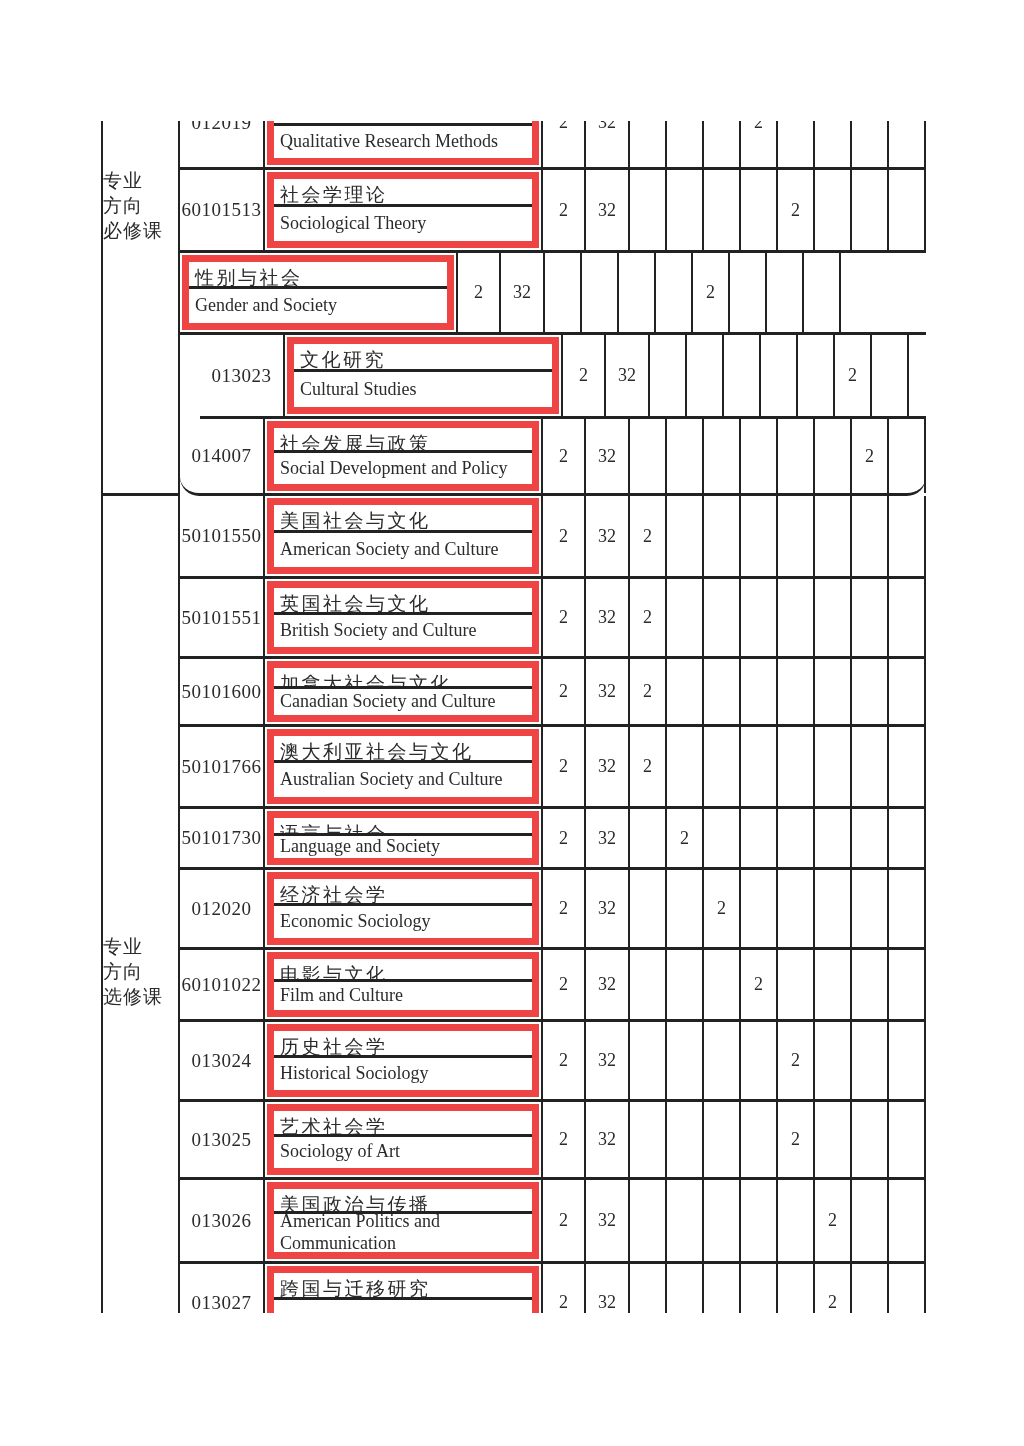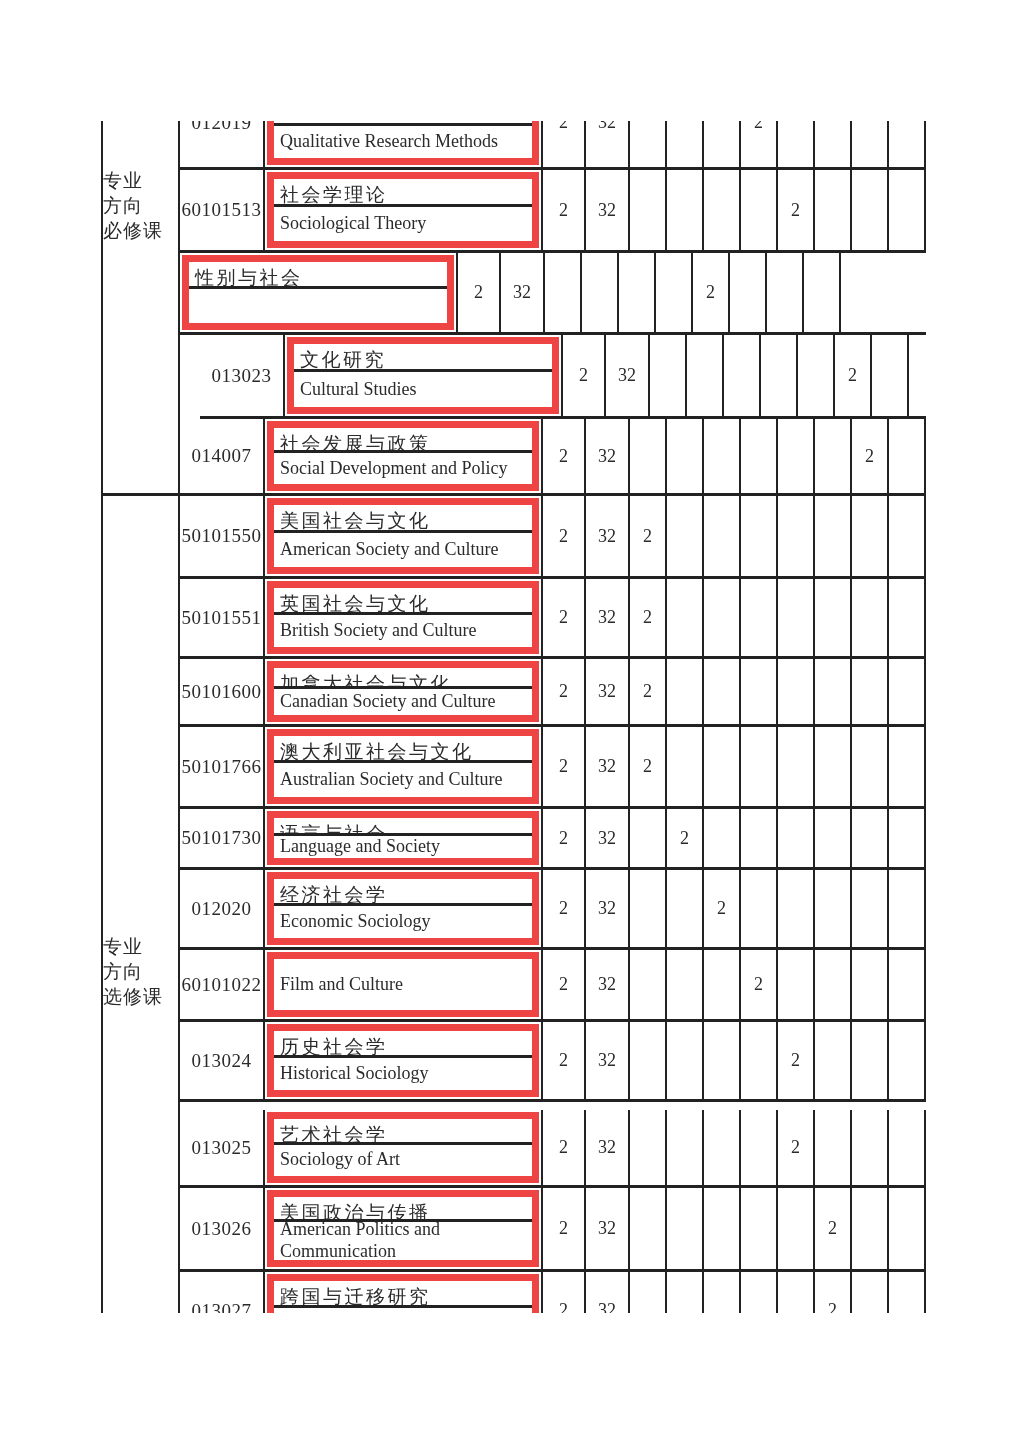--- a/index.html
+++ b/index.html
@@ -99,20 +99,21 @@
               <div class="cell c-s"></div>
               <div class="cell c-s">2</div>
               <div class="cell c-s"></div>
               <div class="cell c-s"></div>
               <div class="cell c-s"></div>
             </div>
             <div class="row" style="height: 82px;">
               <div class="cell c-name">
                 <div class="namebox">
                   <div class="zh">性别与社会</div>
+                  <div class="en">Gender and Society</div>
                 </div>
               </div>
               <div class="cell c-num">2</div>
               <div class="cell c-hrs">32</div>
               <div class="cell c-s"></div>
               <div class="cell c-s"></div>
               <div class="cell c-s"></div>
               <div class="cell c-s"></div>
               <div class="cell c-s">2</div>
               <div class="cell c-s"></div>
@@ -131,21 +132,21 @@
               <div class="cell c-hrs">32</div>
               <div class="cell c-s"></div>
               <div class="cell c-s"></div>
               <div class="cell c-s"></div>
               <div class="cell c-s"></div>
               <div class="cell c-s"></div>
               <div class="cell c-s">2</div>
               <div class="cell c-s"></div>
               <div class="cell c-s"></div>
             </div>
-            <div class="row" style="height: 77px;">
+            <div class="row" style="height: 77px; border-radius: 19px;">
               <div class="cell c-code">014007</div>
               <div class="cell c-name">
                 <div class="namebox">
                   <div class="zh">社会发展与政策</div>
                   <div class="en">Social Development and Policy</div>
                 </div>
               </div>
               <div class="cell c-num">2</div>
               <div class="cell c-hrs">32</div>
               <div class="cell c-s"></div>
@@ -277,20 +278,21 @@
               <div class="cell c-s"></div>
               <div class="cell c-s"></div>
               <div class="cell c-s"></div>
               <div class="cell c-s"></div>
               <div class="cell c-s"></div>
             </div>
             <div class="row" style="height: 72px;">
               <div class="cell c-code">60101022</div>
               <div class="cell c-name">
                 <div class="namebox">
+                  <div class="zh">电影与文化</div>
                   <div class="en">Film and Culture</div>
                 </div>
               </div>
               <div class="cell c-num">2</div>
               <div class="cell c-hrs">32</div>
               <div class="cell c-s"></div>
               <div class="cell c-s"></div>
               <div class="cell c-s"></div>
               <div class="cell c-s">2</div>
               <div class="cell c-s"></div>
@@ -310,21 +312,21 @@
               <div class="cell c-hrs">32</div>
               <div class="cell c-s"></div>
               <div class="cell c-s"></div>
               <div class="cell c-s"></div>
               <div class="cell c-s"></div>
               <div class="cell c-s">2</div>
               <div class="cell c-s"></div>
               <div class="cell c-s"></div>
               <div class="cell c-s"></div>
             </div>
-            <div class="row" style="height: 78px; margin-top: 8px;">
+            <div class="row" style="height: 78px;">
               <div class="cell c-code">013025</div>
               <div class="cell c-name">
                 <div class="namebox">
                   <div class="zh">艺术社会学</div>
                   <div class="en">Sociology of Art</div>
                 </div>
               </div>
               <div class="cell c-num">2</div>
               <div class="cell c-hrs">32</div>
               <div class="cell c-s"></div>

